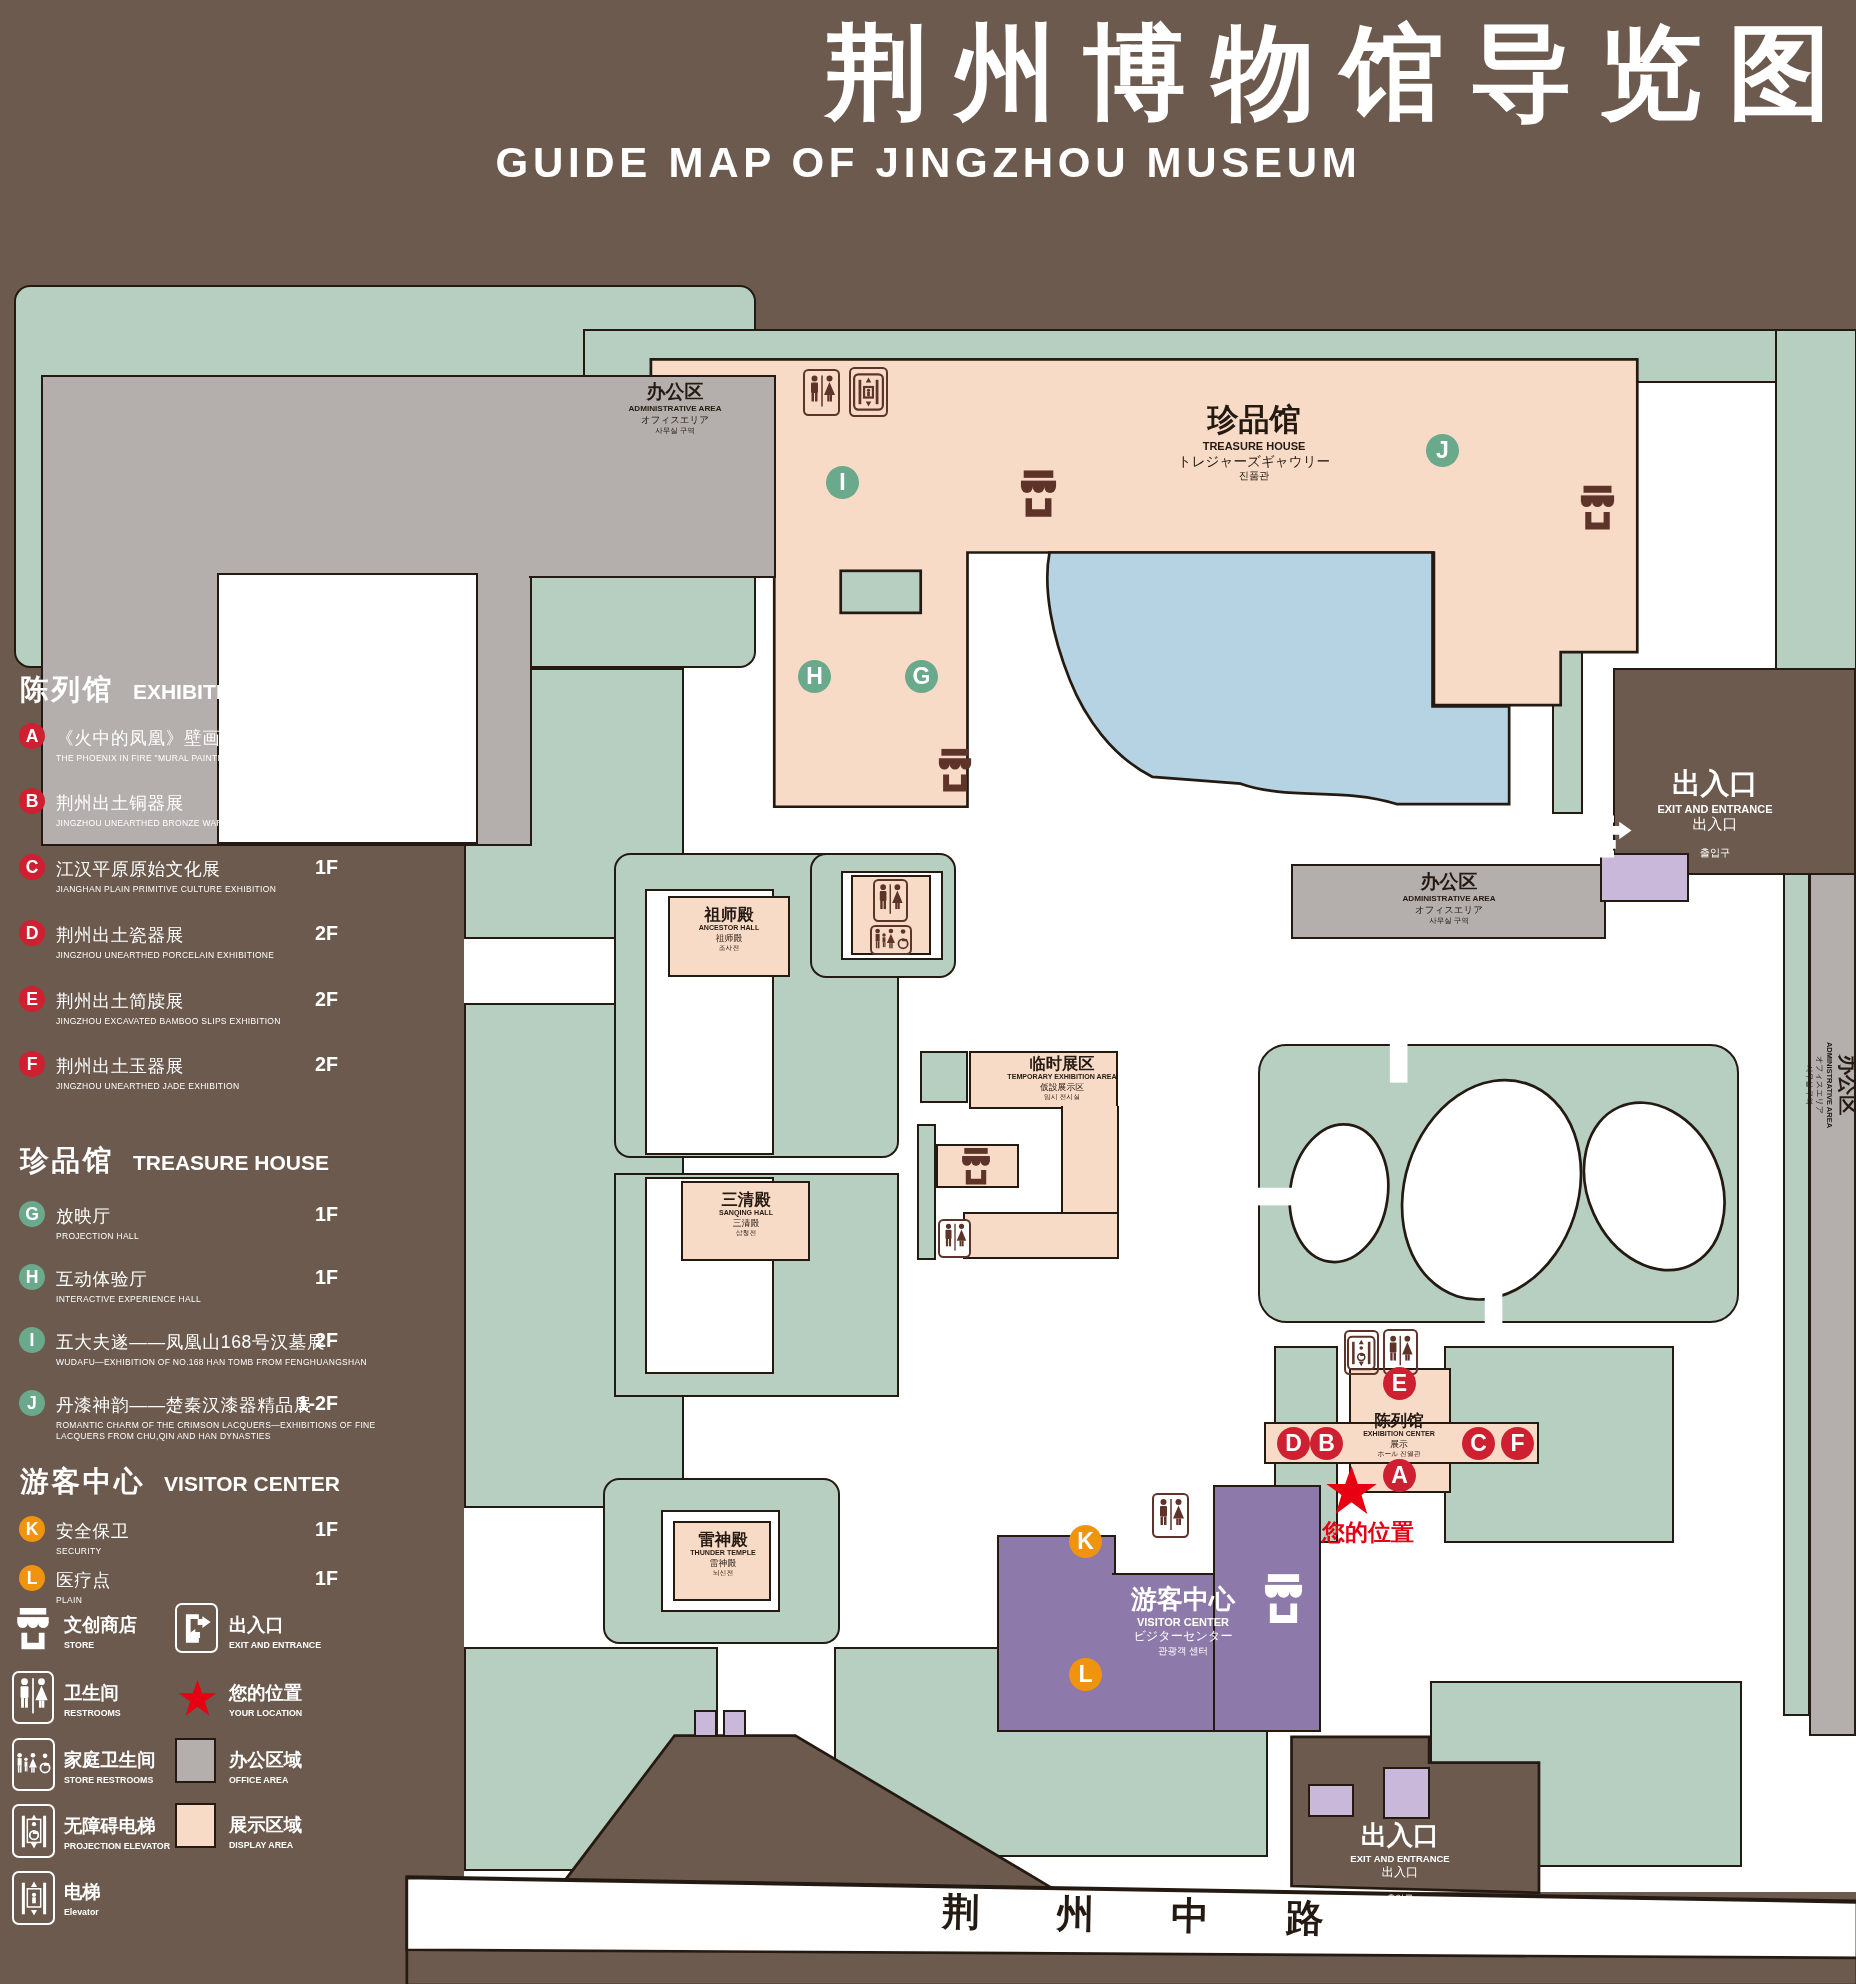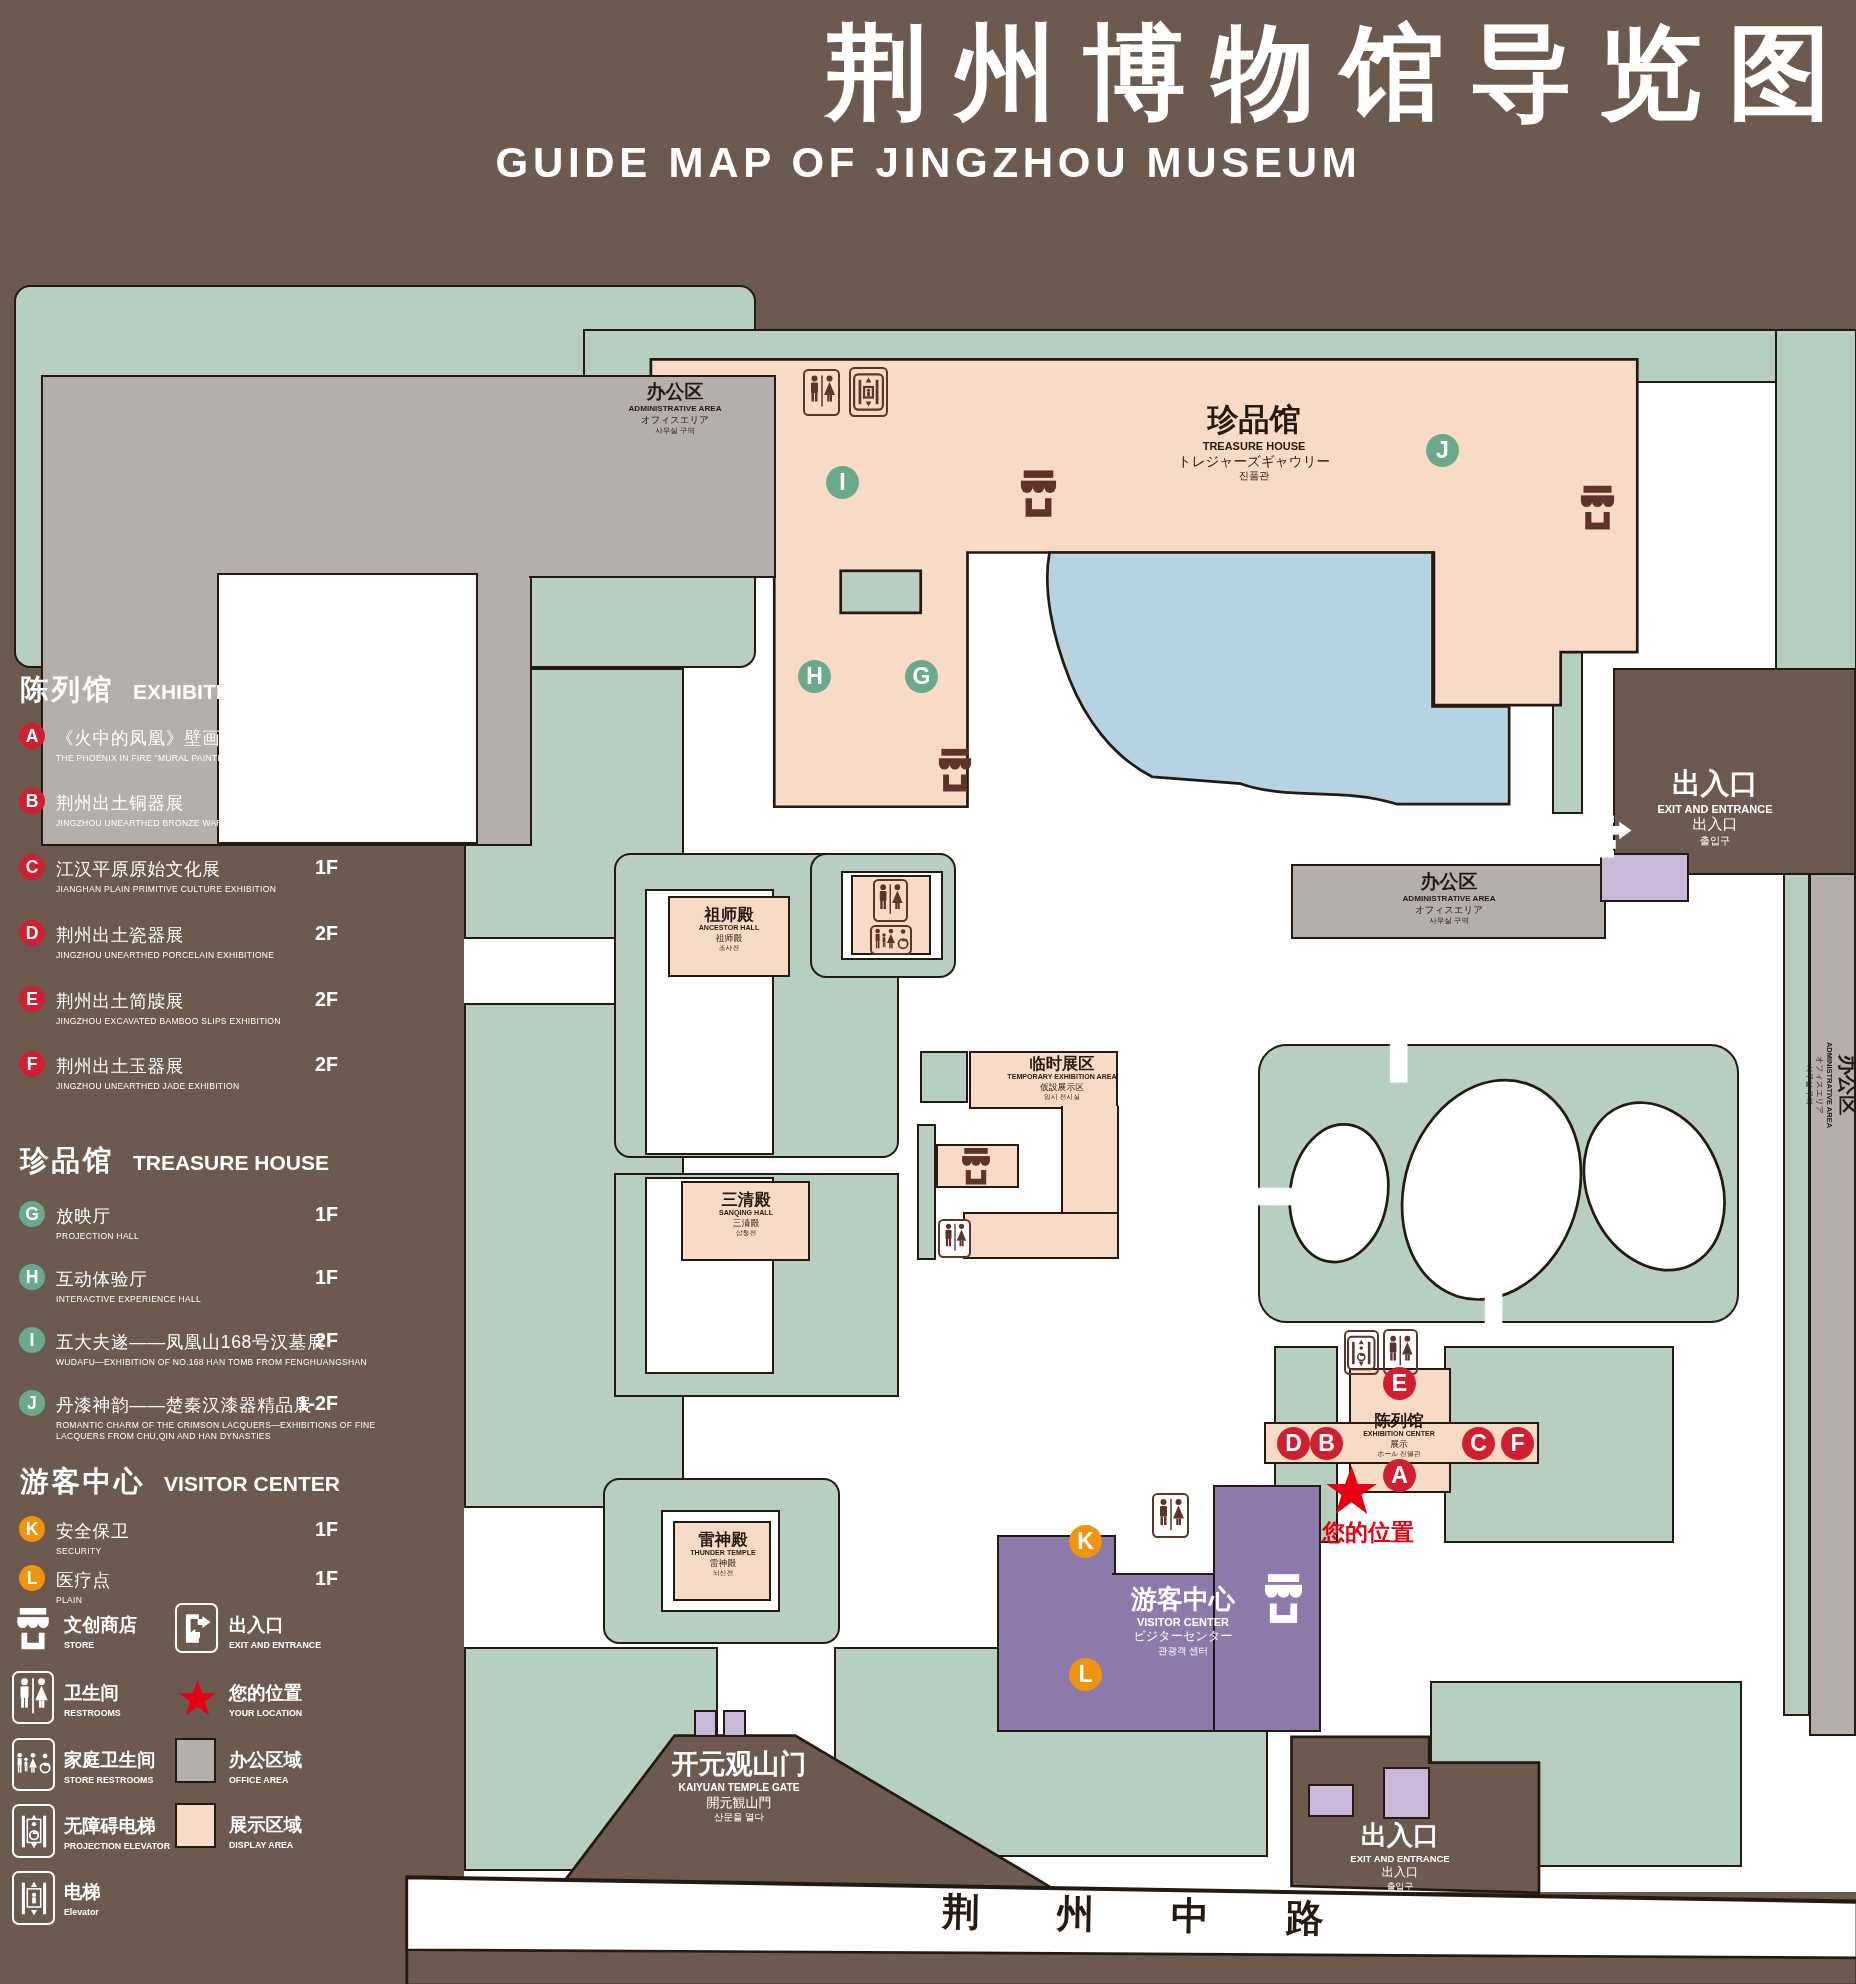--- a/index.html
+++ b/index.html
@@ -64,21 +64,21 @@
         display:flex;align-items:center;justify-content:center;}
   .maroon{fill:#5e342a;}
   .whitefig{fill:#ffffff;}
   .street-label{position:absolute;color:#241a12;font-size:38px;font-weight:bold;letter-spacing:33px;
                 white-space:nowrap;transform:rotate(1.0deg);}
   .redtext{position:absolute;color:#e60012;font-weight:bold;font-size:23px;white-space:nowrap;}
   .exit-label{position:absolute;text-align:center;color:#fff;transform:translateX(-50%);}
   .exit-label .bl1{font-size:28.5px;font-weight:bold;}
   .exit-label .bl2{font-size:11px;font-weight:bold;}
   .exit-label .bl3{font-size:15px;}
-  .exit-label .bl4{font-size:10.2px;}
+  .exit-label .bl4{font-size:10.2px;margin-top:12px;}
   .rot-label{position:absolute;transform:translate(-50%,-50%) rotate(90deg);text-align:center;color:#241a12;white-space:nowrap;}
   .rot-label .bl1{font-size:20.3px;font-weight:bold;}
   .rot-label .bl2{font-size:7.5px;font-weight:bold;}
   .rot-label .bl3{font-size:8.1px;}
   .rot-label .bl4{font-size:7.5px;}
 </style>
 </head>
 <body>
 
 <div class="title-cn">荆州博物馆导览图</div>
@@ -238,26 +238,20 @@
     <div class="bl4">ホール 진열관</div>
   </div>
 
   <div class="bldg-label lab-vc lab-white" style="left:1183px;top:1583px;width:224px;">
     <div class="bl1">游客中心</div>
     <div class="bl2">VISITOR CENTER</div>
     <div class="bl3">ビジターセンター</div>
     <div class="bl4">관광객 센터</div>
   </div>
 
-  <div class="bldg-label lab-white" style="left:739px;top:1748px;width:285px;">
-    <div class="bl1" style="font-size:27px;">开元观山门</div>
-    <div class="bl2" style="font-size:10.2px;">KAIYUAN TEMPLE GATE</div>
-    <div class="bl3" style="font-size:13px;">開元観山門</div>
-    <div class="bl4" style="font-size:9.5px;">산문을 열다</div>
-  </div>
 
   <div class="exit-label" style="left:1715px;top:765px;width:217px;">
     <div class="bl1">出入口</div>
     <div class="bl2">EXIT AND ENTRANCE</div>
     <div class="bl3">出入口</div>
     <div class="bl4">출입구</div>
   </div>
   <div class="exit-label" style="left:1400px;top:1818px;width:203px;">
     <div class="bl1" style="font-size:26px;">出入口</div>
     <div class="bl2" style="font-size:9.5px;">EXIT AND ENTRANCE</div>

